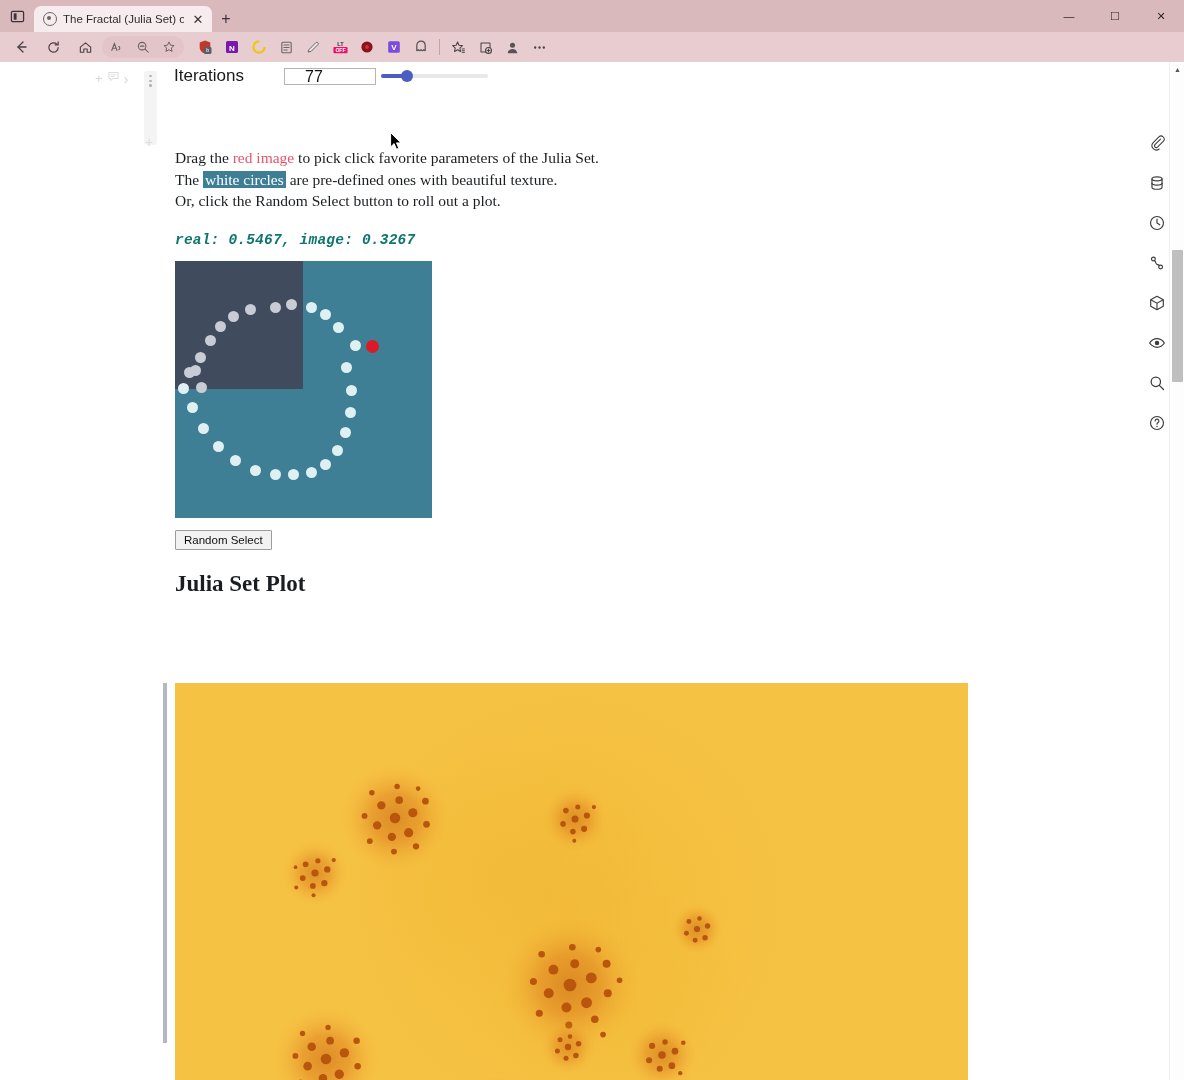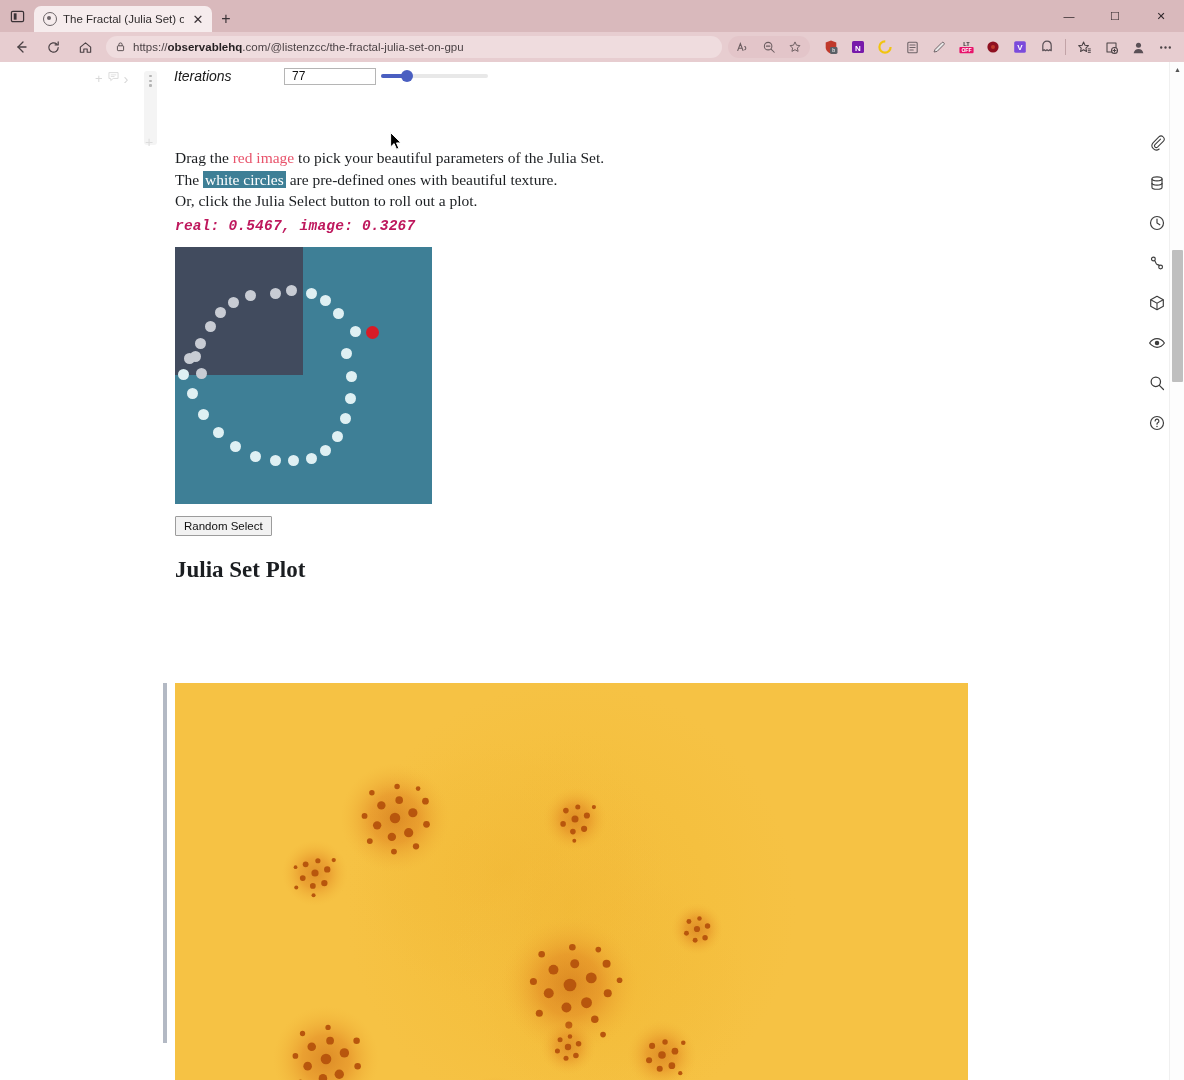--- a/index.html
+++ b/index.html
@@ -114,28 +114,27 @@
     color: #dcdcdc; font-size: 14px;
   }
 
   
   .paramform {
     position: absolute; left: 174px; top: 3px;
     font-size: 12.5px; color: #222;
   }
   .prow { display: flex; align-items: center; height: 22px; }
   .plabel {
-    width: 110px; font-size: 14px; color: #1a1a1a;
+    width: 110px; font-size: 17px; color: #1a1a1a;
     font-family: "Liberation Sans", sans-serif;
-    font-style: italic;
   }
   .pinput {
     width: 92px; height: 17px; border: 1px solid #b5b5b5;
-    background: #fff; font-size: 12px; color: #111;
-    padding: 0 7px; line-height: 15px; font-family: "Liberation Sans", sans-serif;
+    background: #fff; font-size: 16px; color: #111;
+    padding: 0 20px; line-height: 15px; font-family: "Liberation Sans", sans-serif;
   }
   .slider {
     width: 107px; height: 17px; margin-left: 5px; position: relative;
     display: flex; align-items: center;
   }
   .slider .track {
     position: absolute; left: 0; right: 0; height: 4px;
     background: #e8e8e8; border-radius: 2px;
   }
   .slider .fill {
@@ -170,21 +169,21 @@
     font-family: "Liberation Serif", serif;
     font-size: 15.5px; color: #1b1e21; line-height: 21.5px;
   }
   .red-text { color: #e8536b; }
   .hl {
     background: #3e7f96; color: #ffffff; padding: 0 2px;
   }
   .coords {
     font-family: "Liberation Mono", monospace;
     font-size: 14.5px; font-style: italic; font-weight: 700;
-    color: #be185d; margin-top: 6px; letter-spacing: 0.2px;
+    color: #0f766e; margin-top: 20px; letter-spacing: 0.2px;
   }
 
   
   .touchpad {
     position: relative; width: 257px; height: 257px;
     margin-top: 13px; background: #3e7f96; overflow: hidden;
   }
   .tp-dark {
     position: absolute; left: 0; top: 0; width: 128px; height: 128px;
     background: #414b5e;
@@ -286,29 +285,20 @@
           <path d="M13 8a5 5 0 1 1-1.6-3.7" fill="none" stroke="currentColor" stroke-width="1.3" stroke-linecap="round"></path>
           <path d="M13 2v3.2h-3.2" fill="none" stroke="currentColor" stroke-width="1.3" stroke-linecap="round" stroke-linejoin="round"></path>
         </svg>
     </div>
     <div class="nav-ico">
       <svg width="15" height="15" viewBox="0 0 16 16">
           <path d="M2.5 7.6 8 3 13.5 7.6 V13 H9.8 V9.6 H6.2 V13 H2.5 Z" fill="none" stroke="currentColor" stroke-width="1.2" stroke-linejoin="round"></path>
         </svg>
     </div>
 
-    <div class="urlbar">
-      <span>
-        <svg width="11" height="11" viewBox="0 0 16 16" style="color:#4b4245">
-            <rect x="3.5" y="7" width="9" height="7" rx="1" fill="none" stroke="currentColor" stroke-width="1.3"></rect>
-            <path d="M5.6 7V5.2a2.4 2.4 0 0 1 4.8 0V7" fill="none" stroke="currentColor" stroke-width="1.3"></path>
-          </svg>
-      </span>
-      <span class="url-text"><span>https://</span><b>observablehq</b><span>.com/@listenzcc/the-fractal-julia-set-on-gpu</span></span>
-    </div>
 
     <div class="rightgroup">
       <div class="pillgroup">
         <div class="ext-ico">
           <svg width="14" height="14" viewBox="0 0 16 16" style="color:#6b5d60">
               <path d="M2 12 L5 4 L8 12 M3.1 9.4h3.8" fill="none" stroke="currentColor" stroke-width="1.2" stroke-linecap="round"></path>
               <path d="M10 7.5c1.6.8 1.6 2.8 0 3.6" fill="none" stroke="currentColor" stroke-width="1.2" stroke-linecap="round"></path>
             </svg>
         </div>
         <div class="ext-ico">
@@ -442,23 +432,23 @@
       </div>
     </div>
 
     <div class="cursor">
       <svg width="12" height="19" viewBox="0 0 12 19">
           <path d="M0.6 0.6 L0.6 15 L4.1 11.6 L6.5 17.2 L8.8 16.2 L6.5 10.9 L11 10.9 Z" fill="#000" stroke="#fff" stroke-width="1"></path>
         </svg>
     </div>
 
     <div class="content">
-      <p class="desc"><span>Drag the </span><span class="red-text">red image</span><span> to pick your beautiful parameters of the Julia Set.</span></p>
+      <p class="desc"><span>Drag the </span><span class="red-text">red image</span><span> to pick click favorite parameters of the Julia Set.</span></p>
       <p class="desc"><span>The </span><span class="hl">white circles</span><span> are pre-defined ones with beautiful texture.</span></p>
-      <p class="desc">Or, click the Julia Select button to roll out a plot.</p>
+      <p class="desc">Or, click the Random Select button to roll out a plot.</p>
       <div class="coords">real: 0.5467,  image: 0.3267</div>
 
       <div class="touchpad">
         <div class="tp-dark"></div>
         <div id="dot-host">
             <div class="tp-dot" style="width: 11px; height: 11px; left: 110.5px; top: 38.5px; background: rgb(200, 204, 212);"></div>
             <div class="tp-dot" style="width: 11px; height: 11px; left: 94.5px; top: 41.5px; background: rgb(200, 204, 212);"></div>
             <div class="tp-dot" style="width: 11px; height: 11px; left: 69.5px; top: 43.5px; background: rgb(200, 204, 212);"></div>
             <div class="tp-dot" style="width: 11px; height: 11px; left: 52.5px; top: 50.5px; background: rgb(200, 204, 212);"></div>
             <div class="tp-dot" style="width: 11px; height: 11px; left: 130.5px; top: 41.5px; background: rgb(223, 240, 243);"></div>

